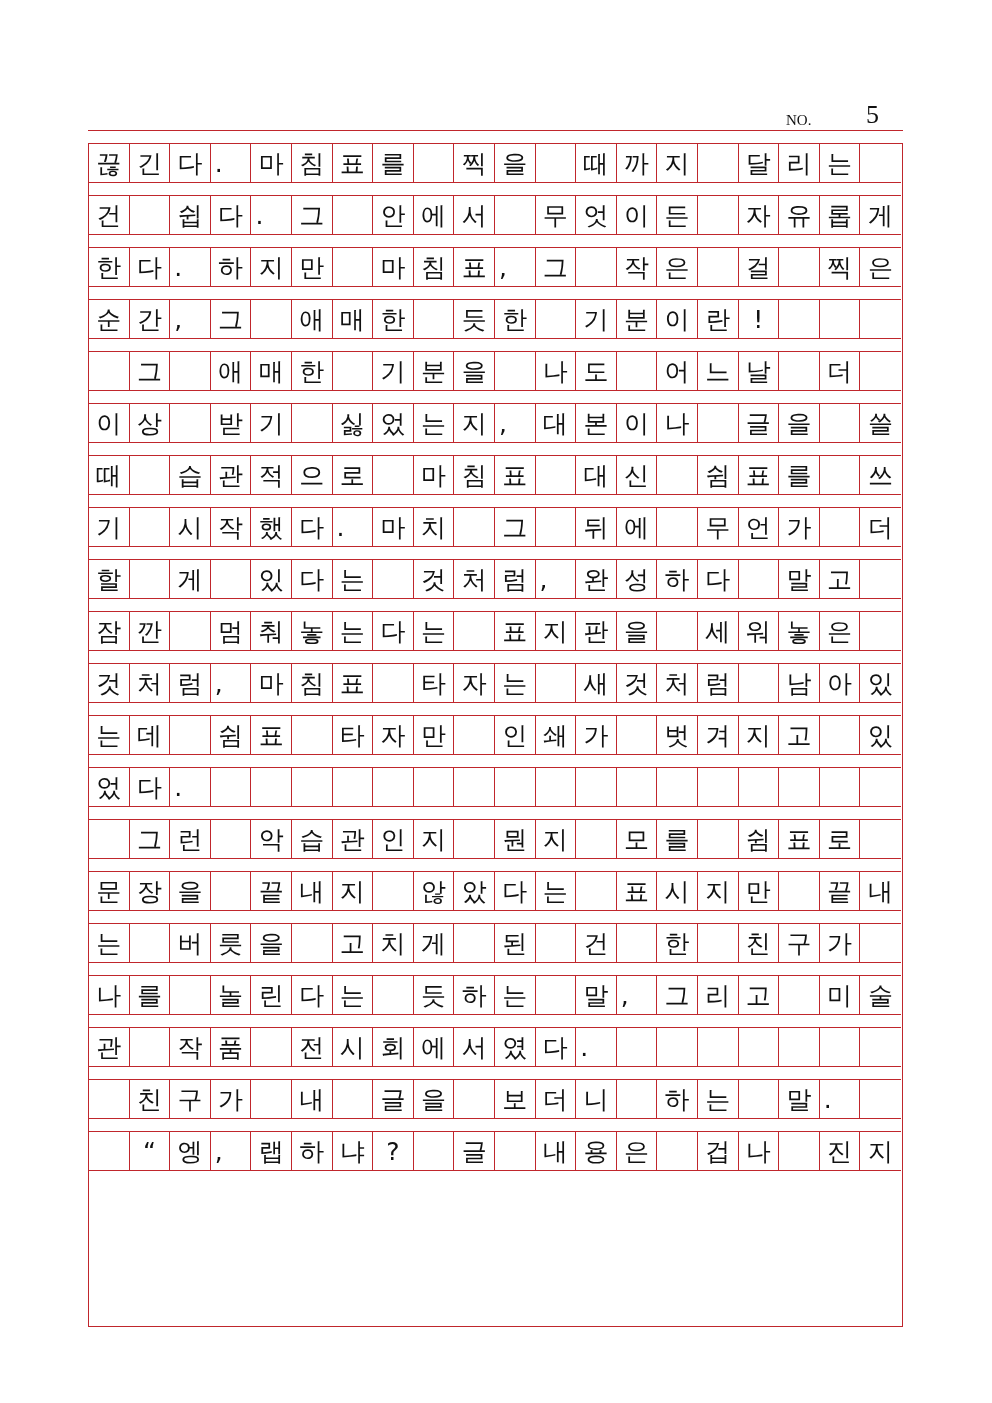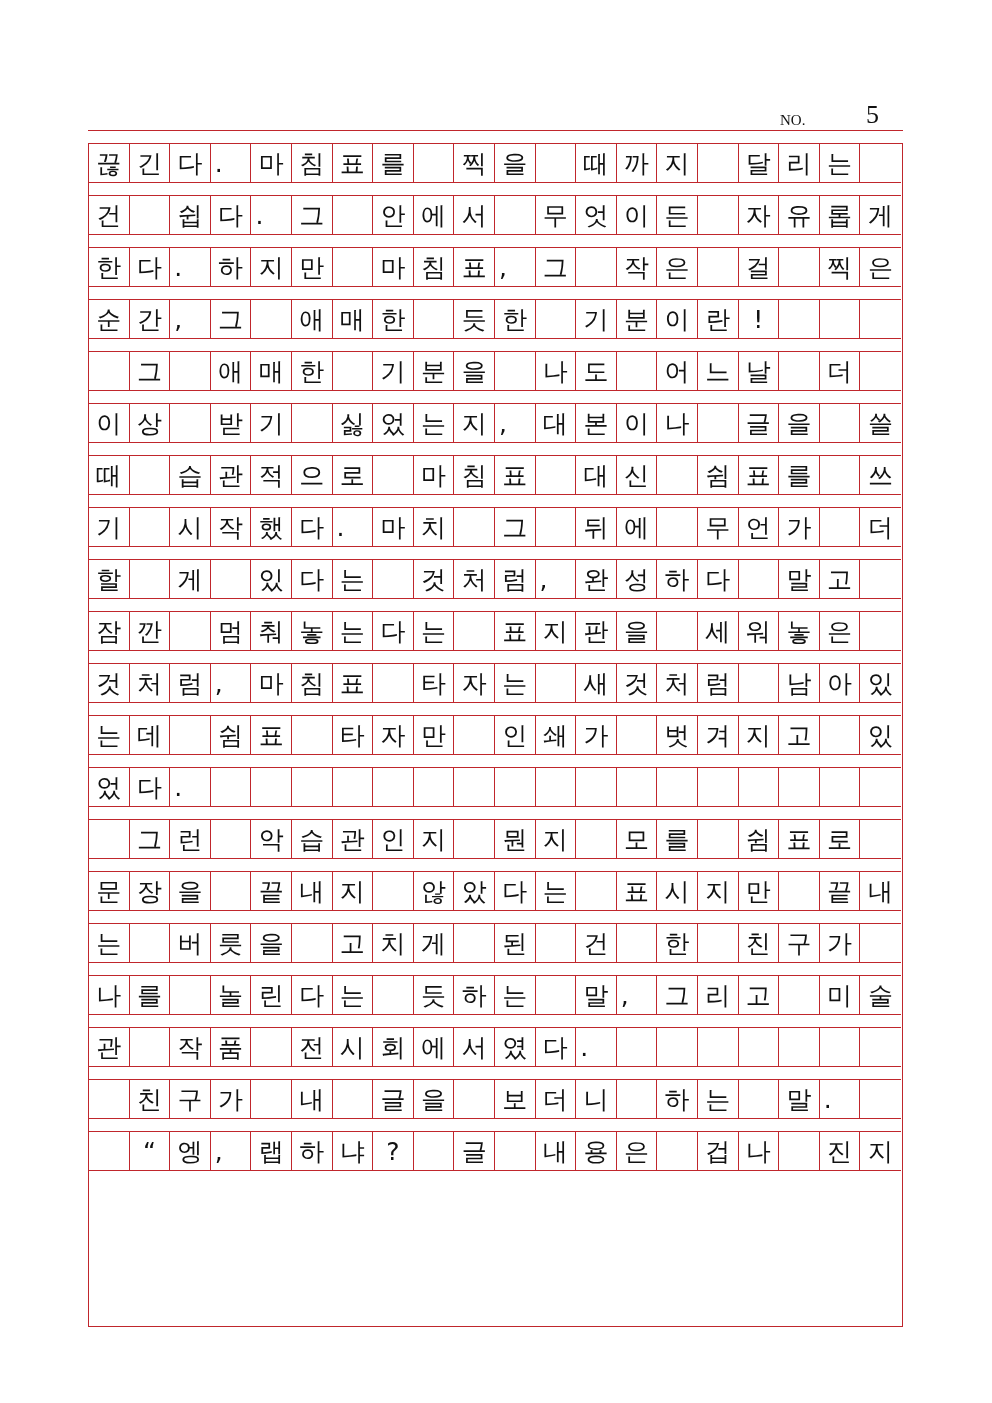--- a/index.html
+++ b/index.html
@@ -1,19 +1,19 @@
 <!DOCTYPE html>
 <html><head>
 <meta charset="utf-8">
 <style>
   html, body { margin: 0; padding: 0; background: #ffffff; }
   body { width: 992px; height: 1403px; position: relative; overflow: hidden;
          font-family: "DejaVu Sans", "Liberation Sans", sans-serif; }
   .page-no { position: absolute; top: 100px; left: 760px; width: 143px; height: 30px; }
-  .no-label { position: absolute; left: 20px; top: 12px; font-family: "Liberation Serif", "DejaVu Serif", serif;
+  .no-label { position: absolute; left: 26px; top: 12px; font-family: "Liberation Serif", "DejaVu Serif", serif;
               font-size: 15px; color: #111; }
   .no-value { position: absolute; left: 106px; top: 0px; font-family: "Liberation Serif", "DejaVu Serif", serif;
               font-size: 26px; color: #111; }
   .header-rule { position: absolute; left: 88px; top: 130px; width: 815px; height: 0; border-top: 1.5px solid #c0262c; }
   .sheet { position: absolute; left: 88px; top: 143px; width: 815px; height: 1184px;
            border: 1.5px solid #c0262c; box-sizing: border-box; }
   .row { position: absolute; left: 0; width: 812px; height: 40px; display: flex;
          border-bottom: 1px solid #c0262c; border-top: 1px solid #c0262c; box-sizing: border-box; }
   .cell { width: 40.6px; height: 100%; box-sizing: border-box; border-right: 1px solid #c0262c;
           display: flex; align-items: center; justify-content: center;

